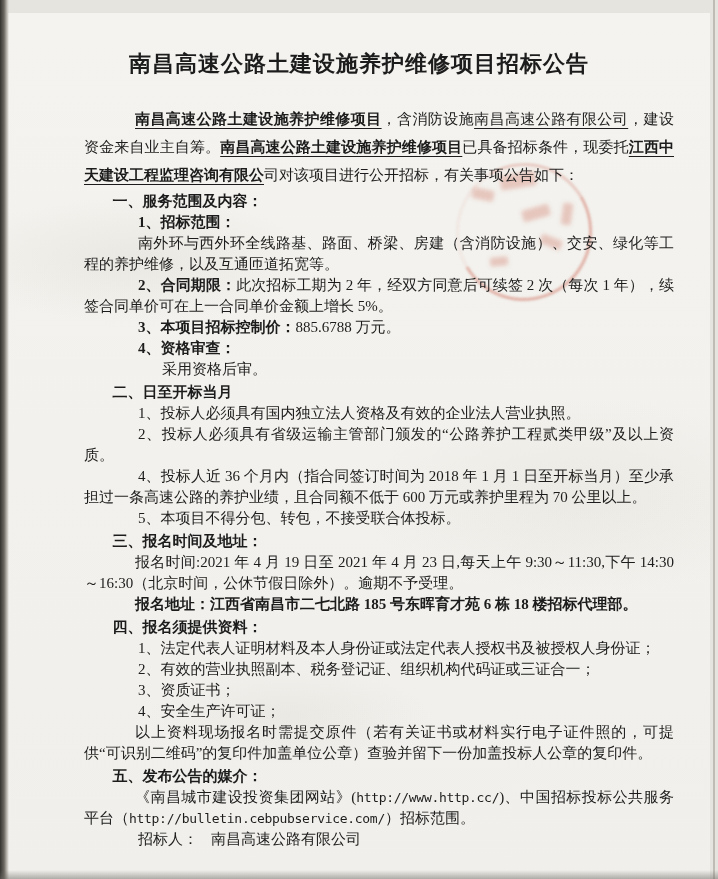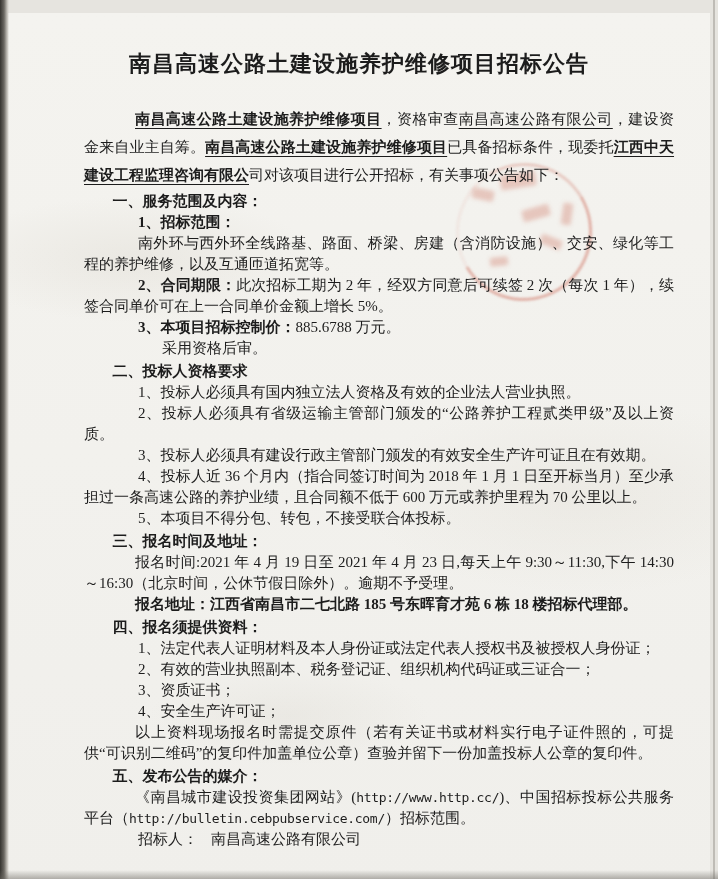--- a/index.html
+++ b/index.html
@@ -139,37 +139,37 @@
       <div class="smudge sm3"></div>
       <div class="smudge sm4"></div>
       <div class="smudge sm5"></div>
       <div class="smudge sm6"></div>
     </div>
 
     <h1 class="title">南昌高速公路土建设施养护维修项目招标公告</h1>
 
     <div class="content">
 
-      <p class="intro"><span class="b u">南昌高速公路土建设施养护维修项目</span><span>，资格审查</span><span class="u">南昌高速公路有限公司</span><span>，建设资金来自业主自筹。</span><span class="b u">南昌高速公路土建设施养护维修项目</span><span>已具备招标条件，现委托</span><span class="b u">江西中天建设工程监理咨询有限公</span><span>司对该项目进行公开招标，有关事项公告如下：</span></p>
+      <p class="intro"><span class="b u">南昌高速公路土建设施养护维修项目</span><span>，含消防设施</span><span class="u">南昌高速公路有限公司</span><span>，建设资金来自业主自筹。</span><span class="b u">南昌高速公路土建设施养护维修项目</span><span>已具备招标条件，现委托</span><span class="b u">江西中天建设工程监理咨询有限公</span><span>司对该项目进行公开招标，有关事项公告如下：</span></p>
 
       <p class="sec">一、服务范围及内容：</p>
 
       <p class="item b">1、招标范围：</p>
       <p class="item">南外环与西外环全线路基、路面、桥梁、房建（含消防设施）、交安、绿化等工程的养护维修，以及互通匝道拓宽等。</p>
 
       <p class="item"><span class="b">2、合同期限：</span><span>此次招标工期为 2 年，经双方同意后可续签 2 次（每次 1 年），续签合同单价可在上一合同单价金额上增长 5%。</span></p>
 
       <p class="item"><span class="b">3、本项目招标控制价：</span><span>885.6788 万元。</span></p>
 
+      <p class="item b">4、资格审查：</p>
       <p class="sub">采用资格后审。</p>
 
-      <p class="sec">二、投标人资格要求</p>
+      <p class="sec">二、日至开标当月</p>
       <p class="item">1、投标人必须具有国内独立法人资格及有效的企业法人营业执照。</p>
       <p class="item">2、投标人必须具有省级运输主管部门颁发的“公路养护工程贰类甲级”及以上资质。</p>
-      <p class="item">3、投标人必须具有建设行政主管部门颁发的有效安全生产许可证且在有效期。</p>
       <p class="item">4、投标人近 36 个月内（指合同签订时间为 2018 年 1 月 1 日至开标当月）至少承担过一条高速公路的养护业绩，且合同额不低于 600 万元或养护里程为 70 公里以上。</p>
       <p class="item">5、本项目不得分包、转包，不接受联合体投标。</p>
 
       <p class="sec">三、报名时间及地址：</p>
       <p class="para">报名时间:2021 年 4 月 19 日至 2021 年 4 月 23 日,每天上午 9:30～11:30,下午 14:30～16:30（北京时间，公休节假日除外）。逾期不予受理。</p>
       <p class="para b">报名地址：江西省南昌市二七北路 185 号东晖育才苑 6 栋 18 楼招标代理部。</p>
 
       <p class="sec">四、报名须提供资料：</p>
       <p class="item">1、法定代表人证明材料及本人身份证或法定代表人授权书及被授权人身份证；</p>
       <p class="item">2、有效的营业执照副本、税务登记证、组织机构代码证或三证合一；</p>

